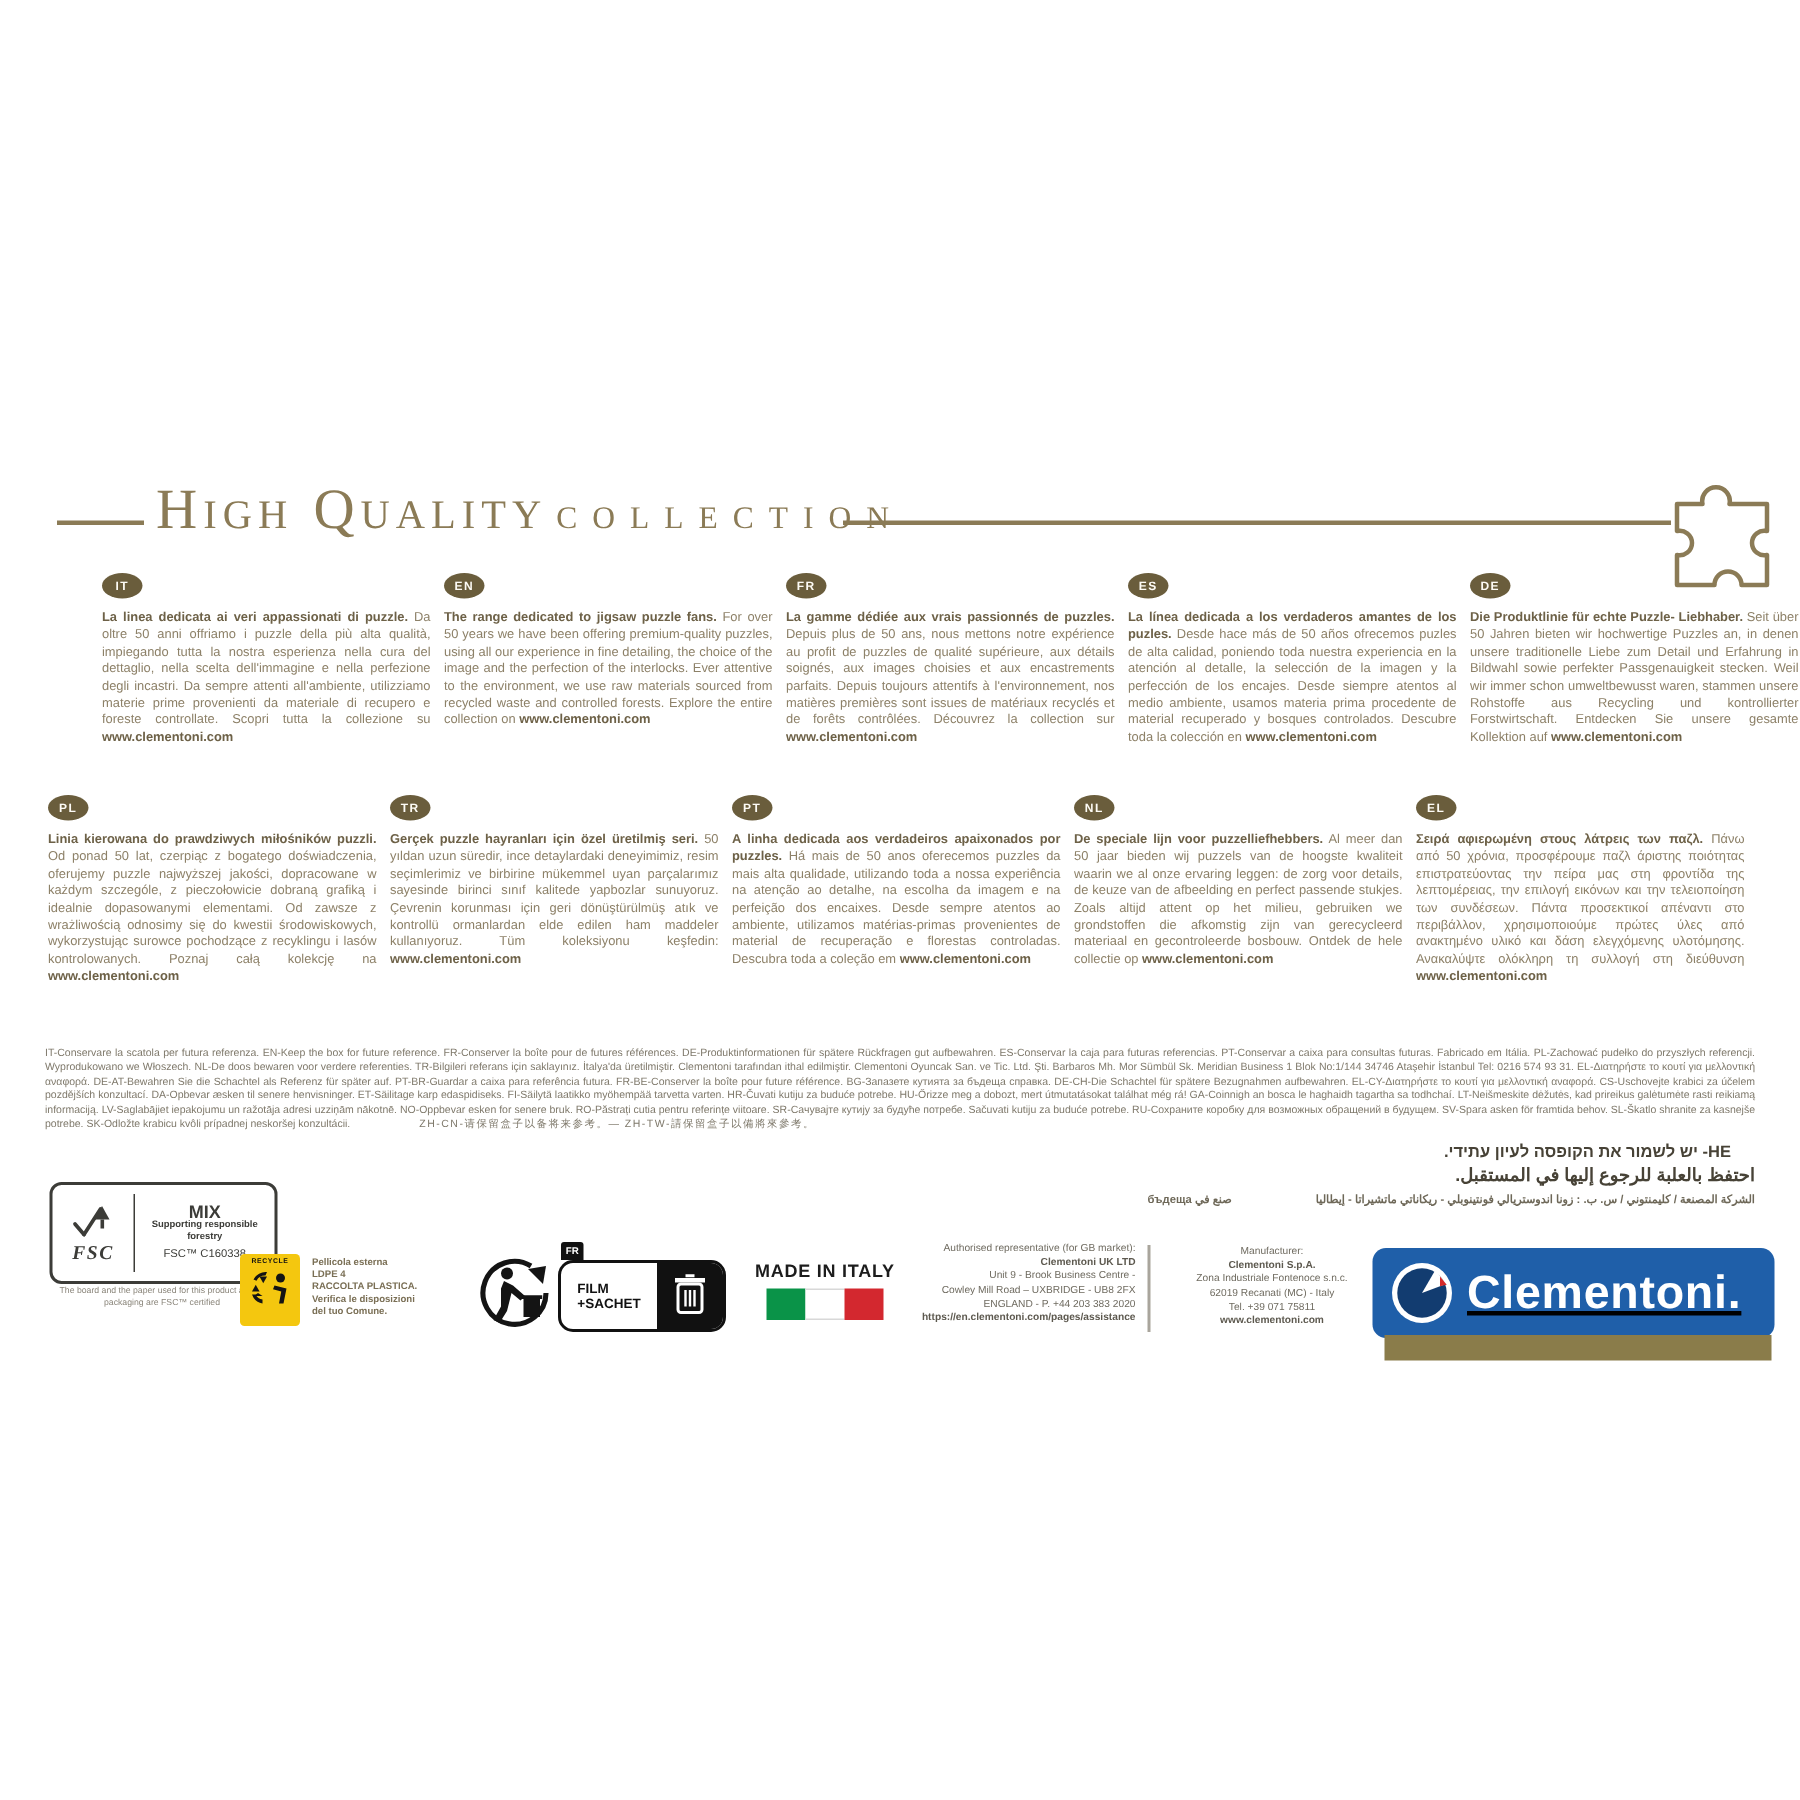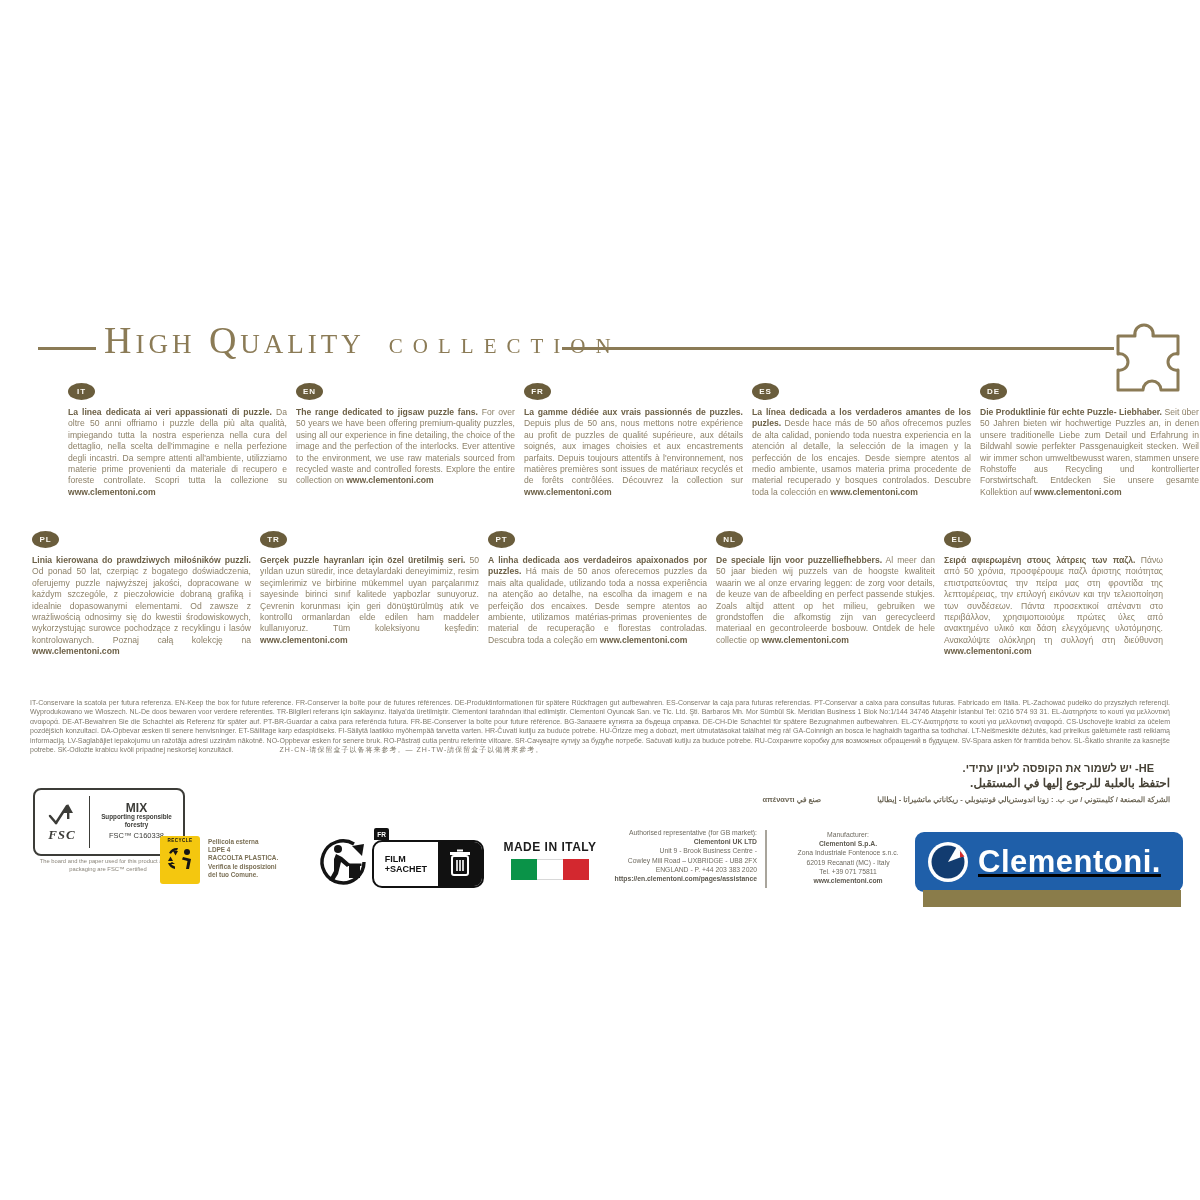--- a/index.html
+++ b/index.html
@@ -6,21 +6,21 @@
   body{width:1200px;height:1200px;background:#ffffff;font-family:"Liberation Sans",sans-serif;position:relative;overflow:hidden;}
   .canvas{position:absolute;inset:0;background:#fff;}
 
   
   .header{position:absolute;left:38px;top:318px;width:1146px;height:70px;}
   .rule{position:absolute;height:3px;background:#8b7b56;top:29px;}
   .rule-left{left:0;width:58px;}
   .rule-right{left:524px;width:552px;}
   .title{position:absolute;left:66px;top:0;font-family:"Liberation Serif",serif;color:#8b7b56;white-space:nowrap;}
   .title .hq{font-variant:small-caps;font-size:38px;letter-spacing:4px;}
-  .title .coll{font-variant:small-caps;font-size:30px;letter-spacing:10px;margin-left:24px;}
+  .title .coll{font-variant:small-caps;font-size:30px;letter-spacing:10px;margin-left:6px;}
   .puzzle-icon{position:absolute;right:-2px;top:-6px;}
 
   
   .blocks-row{position:absolute;left:32px;width:1140px;display:flex;gap:9px;}
   .row1{top:380px;margin-left:36px;}
   .row2{top:528px;}
   .lang-block{width:219px;}
   .badge{display:inline-flex;align-items:center;justify-content:center;width:27px;height:17px;border-radius:50%;background:#6a5d3c;color:#fdfbf5;font-size:8px;font-weight:bold;letter-spacing:1px;}
   .lang-block p{margin:7px 0 0;font-size:8.6px;line-height:11.4px;color:#8d8168;text-align:justify;}
   .lang-block .hl{font-weight:bold;color:#6d6147;}
@@ -137,21 +137,21 @@
     </div>
   </div>
 
   <p class="fine-print"><span>IT-Conservare la scatola per futura referenza. EN-Keep the box for future reference. FR-Conserver la boîte pour de futures références. DE-Produktinformationen für spätere Rückfragen gut aufbewahren. ES-Conservar la caja para futuras referencias. PT-Conservar a caixa para consultas futuras. Fabricado em Itália. PL-Zachować pudełko do przyszłych referencji. Wyprodukowano we Włoszech. NL-De doos bewaren voor verdere referenties. TR-Bilgileri referans için saklayınız. İtalya'da üretilmiştir. Clementoni tarafından ithal edilmiştir. Clementoni Oyuncak San. ve Tic. Ltd. Şti. Barbaros Mh. Mor Sümbül Sk. Meridian Business 1 Blok No:1/144 34746 Ataşehir İstanbul Tel: 0216 574 93 31. EL-Διατηρήστε το κουτί για μελλοντική αναφορά. DE-AT-Bewahren Sie die Schachtel als Referenz für später auf. PT-BR-Guardar a caixa para referência futura. FR-BE-Conserver la boîte pour future référence. BG-Запазете кутията за бъдеща справка. DE-CH-Die Schachtel für spätere Bezugnahmen aufbewahren. EL-CY-Διατηρήστε το κουτί για μελλοντική αναφορά. CS-Uschovejte krabici za účelem pozdějších konzultací. DA-Opbevar æsken til senere henvisninger. ET-Säilitage karp edaspidiseks. FI-Säilytä laatikko myöhempää tarvetta varten. HR-Čuvati kutiju za buduće potrebe. HU-Őrizze meg a dobozt, mert útmutatásokat találhat még rá! GA-Coinnigh an bosca le haghaidh tagartha sa todhchaí. LT-Neišmeskite dėžutės, kad prireikus galėtumėte rasti reikiamą informaciją. LV-Saglabājiet iepakojumu un ražotāja adresi uzziņām nākotnē. NO-Oppbevar esken for senere bruk. RO-Păstrați cutia pentru referințe viitoare. SR-Сачувајте кутију за будуће потребе. Sačuvati kutiju za buduće potrebe. RU-Сохраните коробку для возможных обращений в будущем. SV-Spara asken för framtida behov. SL-Škatlo shranite za kasnejše potrebe. SK-Odložte krabicu kvôli prípadnej neskoršej konzultácii.</span><span class="zh">ZH-CN-请保留盒子以备将来参考。— ZH-TW-請保留盒子以備將來參考。</span></p>
 
   <div class="rtl-notes">
     <p class="he-line">HE- יש לשמור את הקופסה לעיון עתידי.</p>
     <p class="ar-line">احتفظ بالعلبة للرجوع إليها في المستقبل.</p>
     <div class="ar-small">
       <span>الشركة المصنعة / كليمنتوني / س. ب. : زونا اندوستريالي فونتينوبلي - ريكاناتي ماتشيراتا - إيطاليا</span>
-      <span>صنع في απέναντι</span>
+      <span>صنع في бъдеща</span>
     </div>
   </div>
 
   <div class="fsc">
     <div class="fsc-left">
       <svg width="30" height="26" viewBox="0 0 30 26">
         <path d="M3 15 l6 7" stroke="#3c3c38" stroke-width="2.5" fill="none" stroke-linecap="round"></path>
         <path d="M9 22 L20 5" stroke="#3c3c38" stroke-width="2.5" fill="none" stroke-linecap="round"></path>
         <polygon points="21,3 26,12 16,12" fill="#3c3c38"></polygon>
         <rect x="20" y="12" width="2.4" height="6" fill="#3c3c38"></rect>

